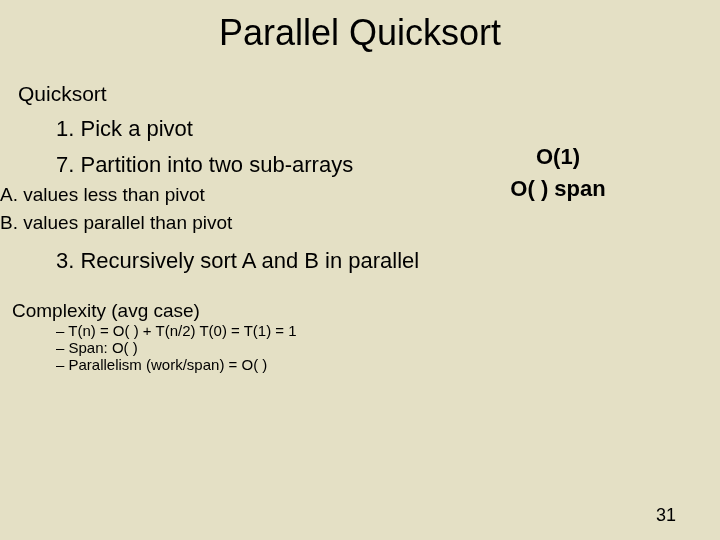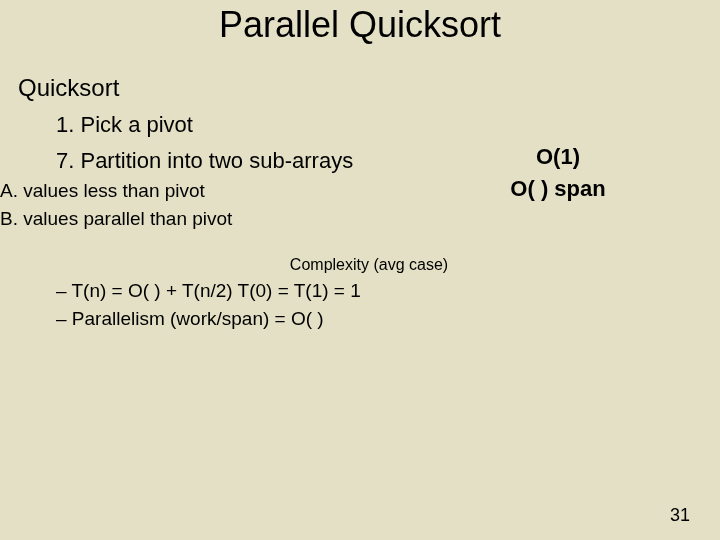--- a/index.html
+++ b/index.html
@@ -15,79 +15,79 @@
   }
   .slide {
     width: 720px;
     height: 540px;
     position: relative;
     box-sizing: border-box;
   }
   .title {
     font-size: 36px;
     text-align: center;
-    padding-top: 4px;
+    padding-top: 12px;
     font-weight: normal;
   }
   .h2 {
-    font-size: 24px;
+    font-size: 21px;
     margin-left: 18px;
     margin-top: 28px;
   }
   .step {
     font-size: 22px;
     margin-left: 56px;
     margin-top: 10px;
   }
   .sub {
     font-size: 19px;
     margin-top: 6px;
   }
   .h2b {
-    font-size: 16px;
-    margin-left: 18px;
+    font-size: 19px;
+    margin-left: 12px;
     margin-top: 26px;
-    text-align: center;
   }
   .dash {
-    font-size: 19px;
+    font-size: 15px;
     margin-left: 56px;
-    margin-top: 6px;
   }
   .right-note {
     position: absolute;
     font-size: 22px;
     right: 72px;
     text-align: center;
     width: 180px;
     font-weight: bold;
   }
   .page-num {
     position: absolute;
     bottom: 14px;
-    right: 30px;
+    right: 44px;
     font-size: 18px;
   }
 </style>
 </head>
 <body>
 
 <div class="slide">
 
   <div class="title">Parallel Quicksort</div>
 
   <div class="h2">Quicksort</div>
 
   <div class="step">1. Pick a pivot</div>
   <div class="step">7. Partition into two sub-arrays</div>
   <div class="sub">A. values less than pivot</div>
   <div class="sub">B. values parallel than pivot</div>
+  <div class="step" style="margin-top:14px">3. Recursively sort A and B in parallel</div>
 
   <div class="right-note" style="top:144px">O(1)</div>
   <div class="right-note" style="top:176px">O(      ) span</div>
 
   <div class="h2b">Complexity (avg case)</div>
 
   <div class="dash">–   T(n) = O(       ) + T(n/2)            T(0) = T(1) = 1</div>
+  <div class="dash">–   Span:  O(        )</div>
   <div class="dash">–   Parallelism (work/span) = O(             )</div>
 
   <div class="page-num">31</div>
 </div>
 
 </body></html>

